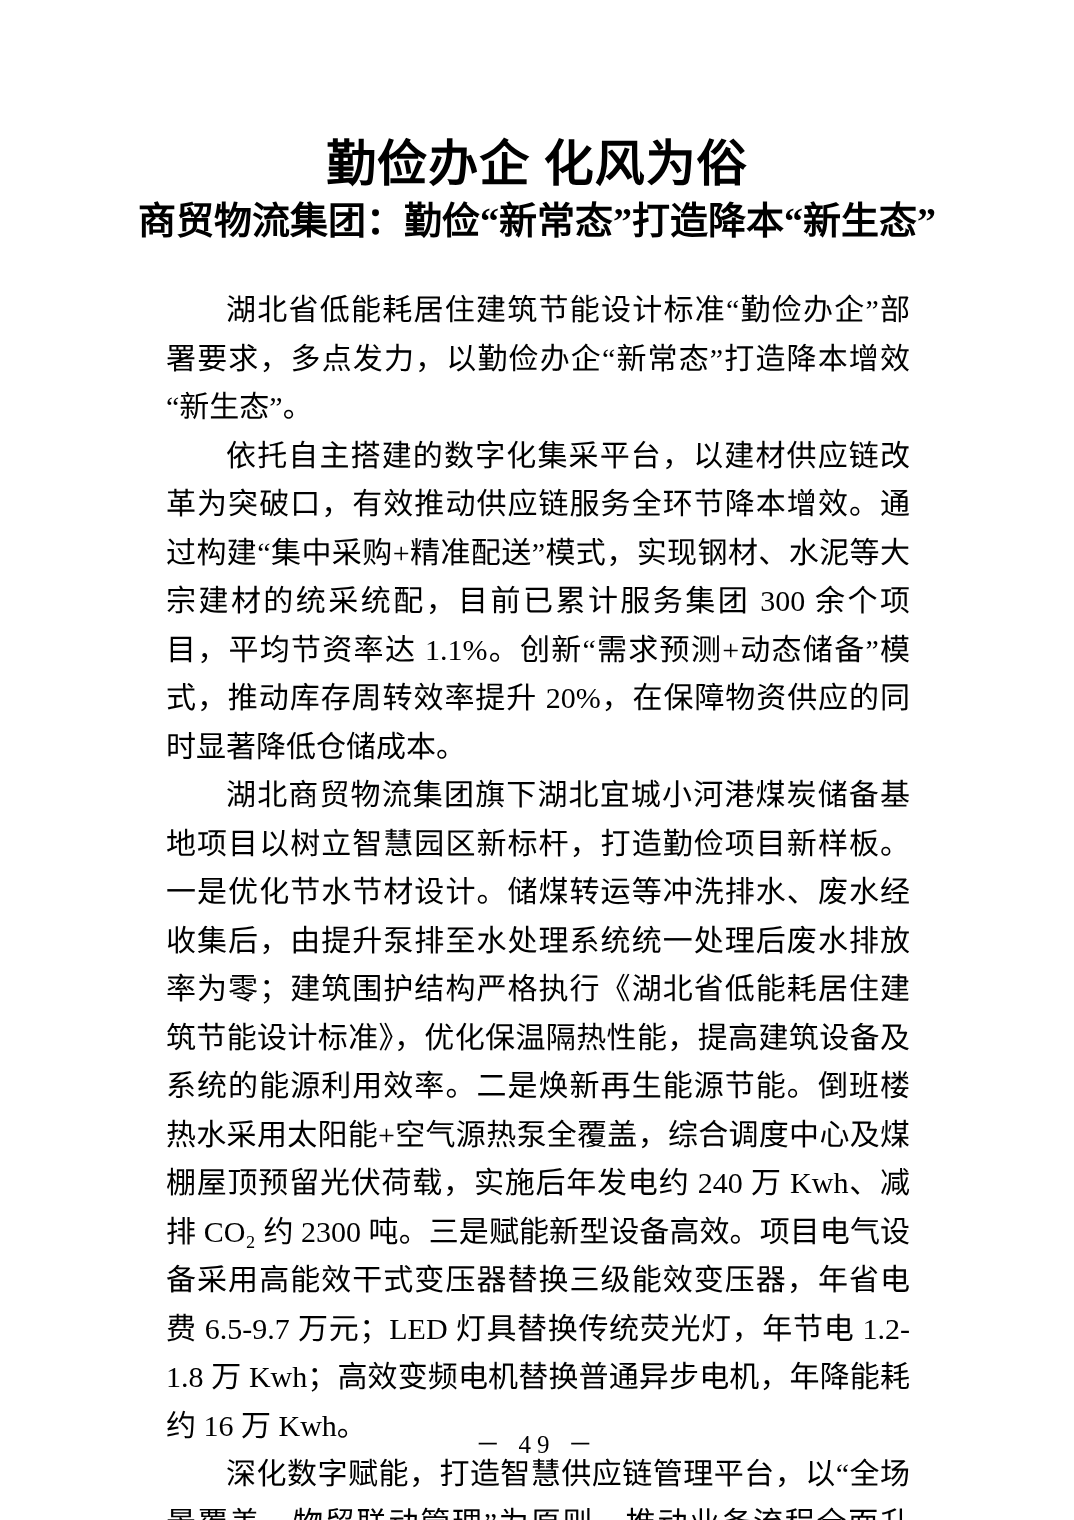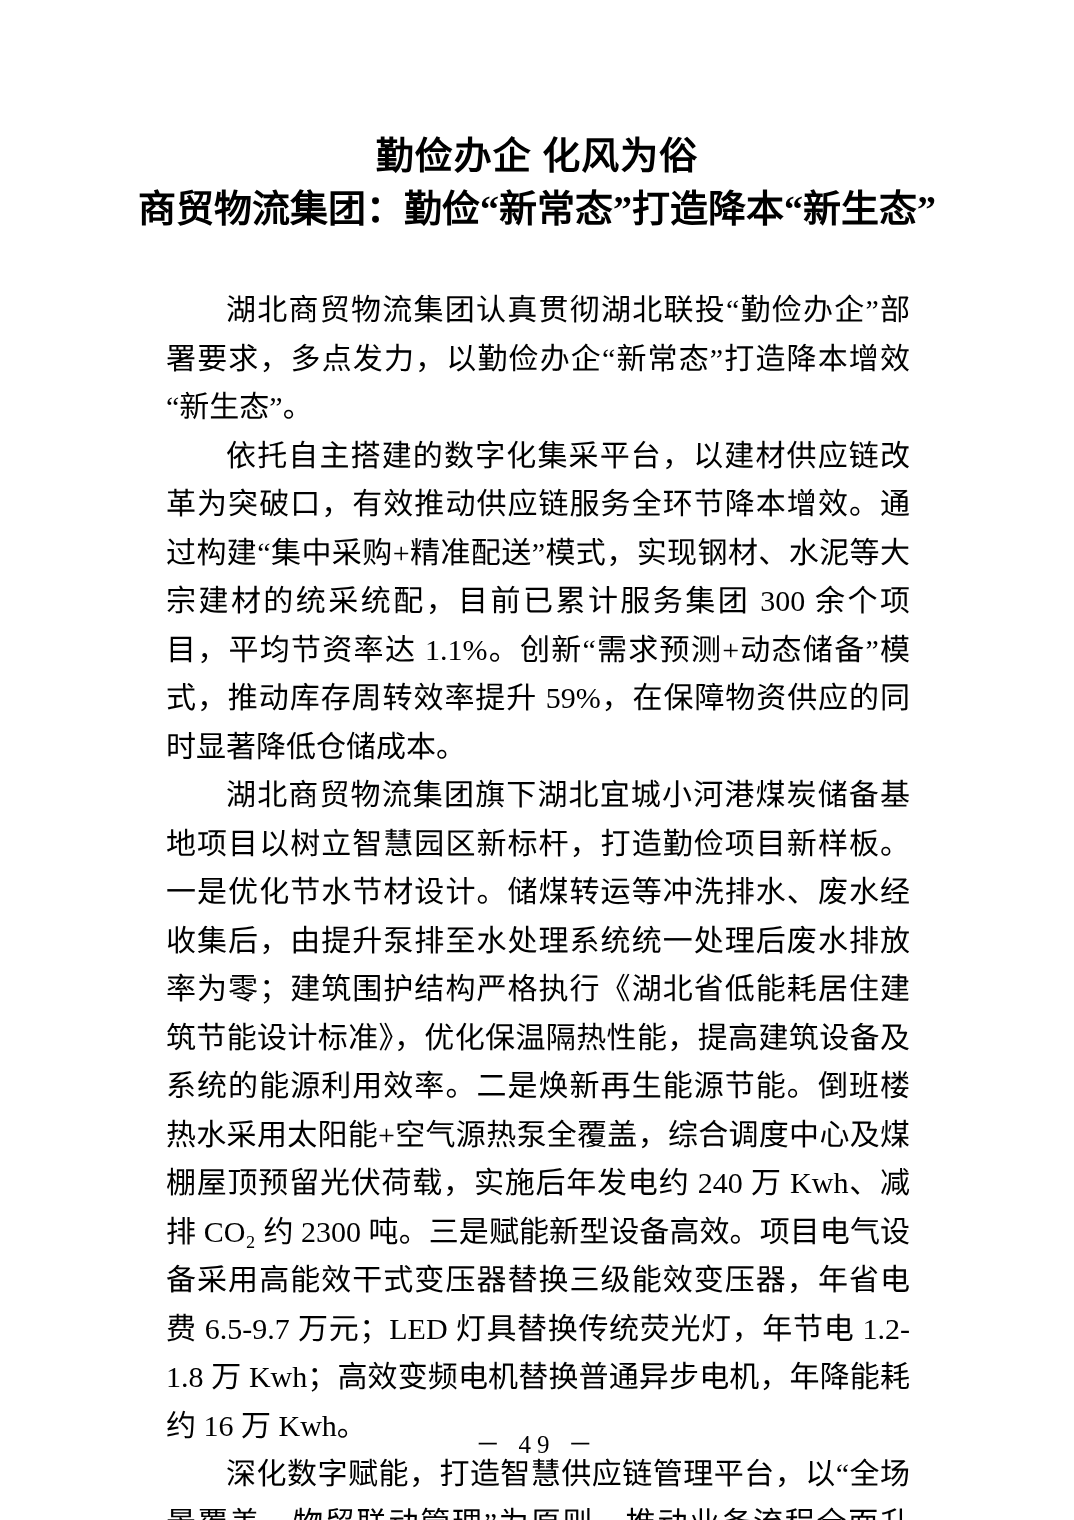--- a/index.html
+++ b/index.html
@@ -17,22 +17,22 @@
     overflow: hidden;
   }
   .titles {
     position: absolute;
     top: 132px;
     left: 100px;
     width: 874px;
     text-align: center;
   }
   .title-line1 {
-    margin: 0;
-    font-size: 38px;
+    margin: 8px;
+    font-size: 50px;
     font-weight: bold;
     line-height: 48px;
     letter-spacing: 1px;
     white-space: nowrap;
   }
   .title-line2 {
     margin: 4px 0 0 0;
     font-size: 38px;
     font-weight: bold;
     line-height: 50px;
@@ -68,21 +68,21 @@
 <body>
 
 <div class="page">
 
   <div class="titles">
     <h1 class="title-line1">勤俭办企 化风为俗</h1>
     <h1 class="title-line2">商贸物流集团：勤俭“新常态”打造降本“新生态”</h1>
   </div>
 
   <div class="body-text">
-    <p>湖北商贸物流集团认真贯彻湖北联投“勤俭办企”部署要求，多点发力，以勤俭办企“新常态”打造降本增效“新生态”。</p>
-    <p>依托自主搭建的数字化集采平台，以建材供应链改革为突破口，有效推动供应链服务全环节降本增效。通过构建“集中采购+精准配送”模式，实现钢材、水泥等大宗建材的统采统配，目前已累计服务集团 300 余个项目，平均节资率达 1.1%。创新“需求预测+动态储备”模式，推动库存周转效率提升 59%，在保障物资供应的同时显著降低仓储成本。</p>
+    <p>湖北省低能耗居住建筑节能设计标准“勤俭办企”部署要求，多点发力，以勤俭办企“新常态”打造降本增效“新生态”。</p>
+    <p>依托自主搭建的数字化集采平台，以建材供应链改革为突破口，有效推动供应链服务全环节降本增效。通过构建“集中采购+精准配送”模式，实现钢材、水泥等大宗建材的统采统配，目前已累计服务集团 300 余个项目，平均节资率达 1.1%。创新“需求预测+动态储备”模式，推动库存周转效率提升 20%，在保障物资供应的同时显著降低仓储成本。</p>
     <p>湖北商贸物流集团旗下湖北宜城小河港煤炭储备基地项目以树立智慧园区新标杆，打造勤俭项目新样板。一是优化节水节材设计。储煤转运等冲洗排水、废水经收集后，由提升泵排至水处理系统统一处理后废水排放率为零；建筑围护结构严格执行《湖北省低能耗居住建筑节能设计标准》，优化保温隔热性能，提高建筑设备及系统的能源利用效率。二是焕新再生能源节能。倒班楼热水采用太阳能+空气源热泵全覆盖，综合调度中心及煤棚屋顶预留光伏荷载，实施后年发电约 240 万 Kwh、减排 CO₂ 约 2300 吨。三是赋能新型设备高效。项目电气设备采用高能效干式变压器替换三级能效变压器，年省电费 6.5-9.7 万元；LED 灯具替换传统荧光灯，年节电 1.2-1.8 万 Kwh；高效变频电机替换普通异步电机，年降能耗约 16 万 Kwh。</p>
     <p>深化数字赋能，打造智慧供应链管理平台，以“全场景覆盖、物贸联动管理”为原则，推动业务流程全面升级。一是强化业财</p>
   </div>
 
   <div class="page-footer">－ 49 －</div>
 
 </div>
 
 </body></html>

